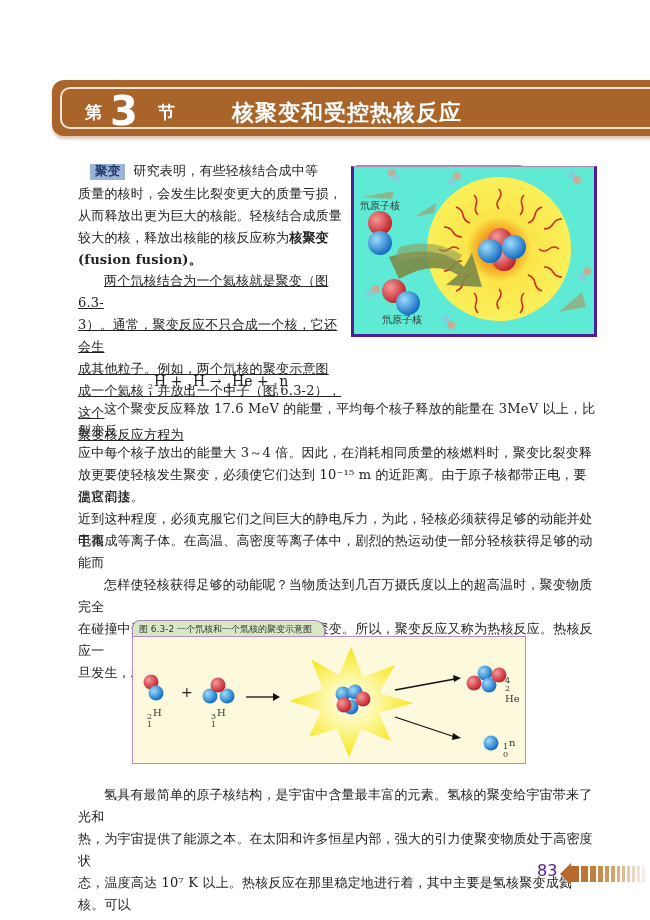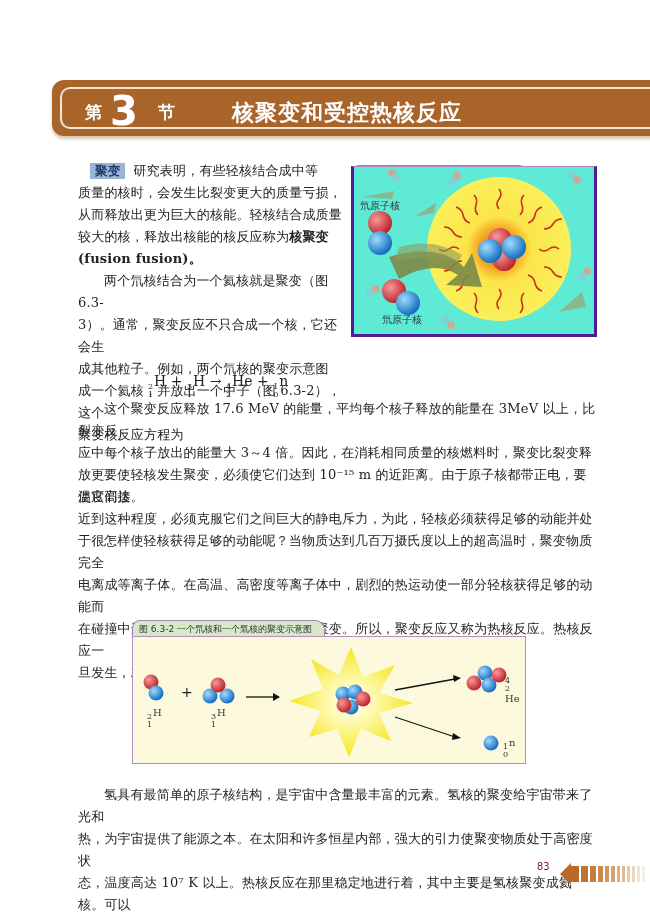--- a/index.html
+++ b/index.html
@@ -15,36 +15,36 @@
            font-weight:bold; font-size:17px; }
   .hd-num { position:absolute; left:48px; top:-4px; color:#fff; font-family:"DejaVu Sans", sans-serif;
             font-weight:bold; font-size:40px; line-height:52px; }
   .hd-jie { position:absolute; left:96px; top:12px; color:#fff; font-family:"DejaVu Sans", sans-serif;
             font-weight:bold; font-size:17px; }
   .hd-title { position:absolute; left:170px; top:9px; color:#fff; font-family:Liberation Mono, monospace;
               font-weight:bold; font-size:22px; letter-spacing:1px; }
 
   
   .p { position:absolute; font-size:13px; line-height:22px; letter-spacing:0.2px; }
-  .kw { background:#9ab3d6; color:#203a6a; padding:1px 5px; margin-right:8px; font-family:Liberation Sans, sans-serif; font-weight:bold; font-size:12.5px; }
+  .kw { background:#9ab3d6; color:#203a6a; padding:1px 5px; margin-right:8px; font-family:Liberation Mono, monospace; font-weight:bold; font-size:12.5px; }
   .b { font-weight:bold; }
   .eq { position:absolute; left:148px; top:373px; font-size:14px; }
   .iso { display:inline-flex; flex-direction:column; font-size:8px; line-height:8px; vertical-align:-3px; margin-right:1px; text-align:right; }
 
   
   .fig-tab { position:absolute; height:16px; padding:0 12px 0 6px; border:1px solid #a887b8; border-bottom:none;
              border-radius:8px 10px 0 0; background:#d6e8c5; font-family:"DejaVu Sans", sans-serif; font-size:9px;
              line-height:16px; color:#333; }
   .fig1 { position:absolute; left:351px; top:166px; width:240px; height:167px; background:#5eead4;
           border:3px solid #4c1d95; border-top:1px solid #a887b8; overflow:hidden; }
   .fig2 { position:absolute; left:132px; top:636px; width:392px; height:126px; background:#fcf9dd;
           border:1px solid #b68fc0; overflow:hidden; }
   .lbl { position:absolute; font-family:"DejaVu Sans", sans-serif; font-size:10px; color:#333; }
 
-  .pg-num { position:absolute; left:537px; top:861px; font-family:"DejaVu Sans", sans-serif; font-size:10px; color:#7f1d1d; }
+  .pg-num { position:absolute; left:537px; top:861px; font-family:"DejaVu Sans", sans-serif; font-size:16px; color:#4c1d95; }
   .pg-arrow { position:absolute; left:560px; top:861px; width:90px; height:26px; }
 </style>
 </head>
 <body>
 
 <div class="header">
   <div class="header-inner">
     <span class="hd-di">第</span>
     <span class="hd-num">3</span>
     <span class="hd-jie">节</span>
@@ -53,21 +53,21 @@
 </div>
 
 <div class="p" style="left:90px; top:160px; width:255px;">
   <div><span class="kw">聚变</span><span>研究表明，有些轻核结合成中等</span></div>
   <div style="margin-left:-12px">质量的核时，会发生比裂变更大的质量亏损，</div>
   <div style="margin-left:-12px">从而释放出更为巨大的核能。轻核结合成质量</div>
   <div style="margin-left:-12px"><span>较大的核，释放出核能的核反应称为</span><span class="b">核聚变</span></div>
   <div style="margin-left:-12px" class="b">(fusion fusion)。</div>
 </div>
 
-<div class="p" style="left:78px; top:270px; width:270px;">
+<div class="p" style="left:78px; top:270px; width:270px;text-decoration:underline;">
   <div style="text-indent:26px">两个氘核结合为一个氦核就是聚变（图 6.3-</div>
   <div>3）。通常，聚变反应不只合成一个核，它还会生</div>
   <div>成其他粒子。例如，两个氘核的聚变示意图</div>
   <div>成一个氦核，并放出一个中子（图 6.3-2），这个</div>
   <div>聚变核反应方程为</div>
 </div>
 
 <div class="eq">
   <span class="iso">
       <span>2</span>
@@ -175,22 +175,22 @@
   <div>应中每个核子放出的能量大 3～4 倍。因此，在消耗相同质量的核燃料时，聚变比裂变释放更</div>
   <div>温度高达。</div>
 </div>
 
 <div class="p" style="left:78px; top:464px; width:520px;">
   <div style="text-indent:26px">要使轻核发生聚变，必须使它们达到 10⁻¹⁵ m 的近距离。由于原子核都带正电，要使它们接</div>
   <div>近到这种程度，必须克服它们之间巨大的静电斥力，为此，轻核必须获得足够的动能并处于很</div>
 </div>
 
 <div class="p" style="left:78px; top:530px; width:520px;">
+  <div>电离成等离子体。在高温、高密度等离子体中，剧烈的热运动使一部分轻核获得足够的动能而</div>
   <div style="text-indent:26px">怎样使轻核获得足够的动能呢？当物质达到几百万摄氏度以上的超高温时，聚变物质完全</div>
-  <div>电离成等离子体。在高温、高密度等离子体中，剧烈的热运动使一部分轻核获得足够的动能而</div>
   <div>在碰撞中达到十分接近的距离，从而发生聚变。所以，聚变反应又称为热核反应。热核反应一</div>
   <div>旦发生，就不再需要外界继续提供能量，靠自身产生的热就可以进行下去。</div>
 </div>
 
 <div class="fig-tab" style="left:132px; top:620px;">图 6.3-2 一个氘核和一个氚核的聚变示意图</div>
 <div class="fig2">
   <svg width="392" height="126" viewBox="0 0 392 126">
     <defs>
       <radialGradient id="rp2" cx="35%" cy="35%" r="65%">
           <stop offset="0%" stop-color="#f59a9a"></stop>

